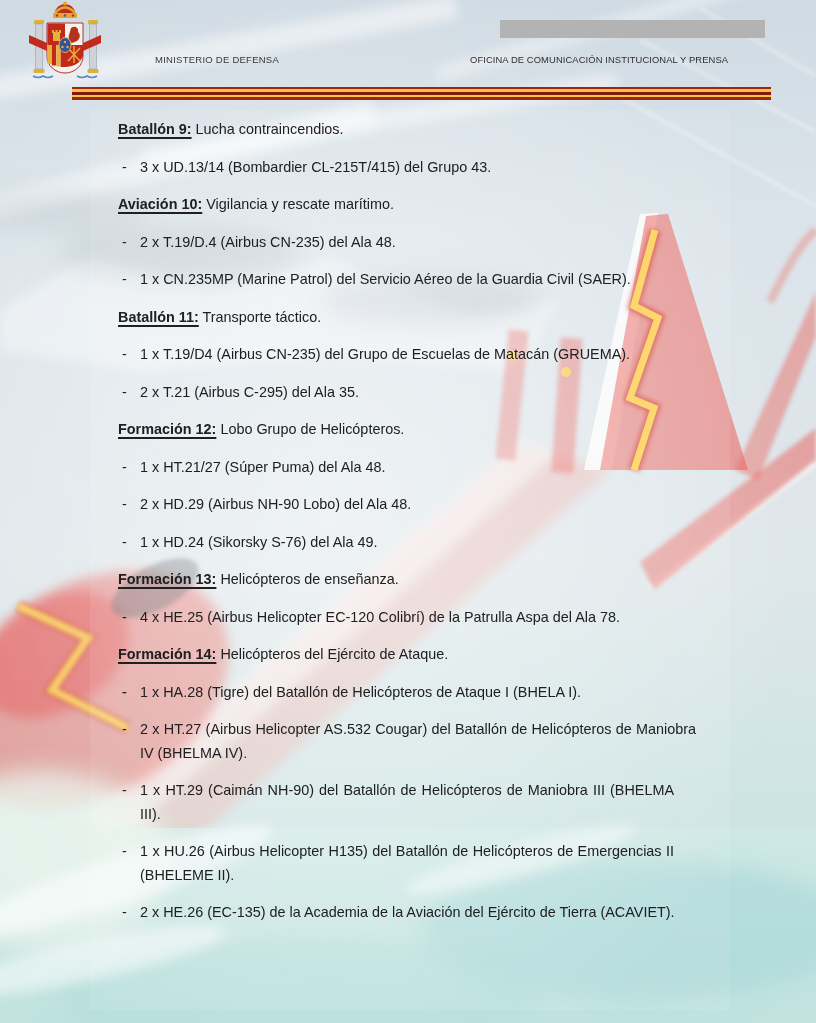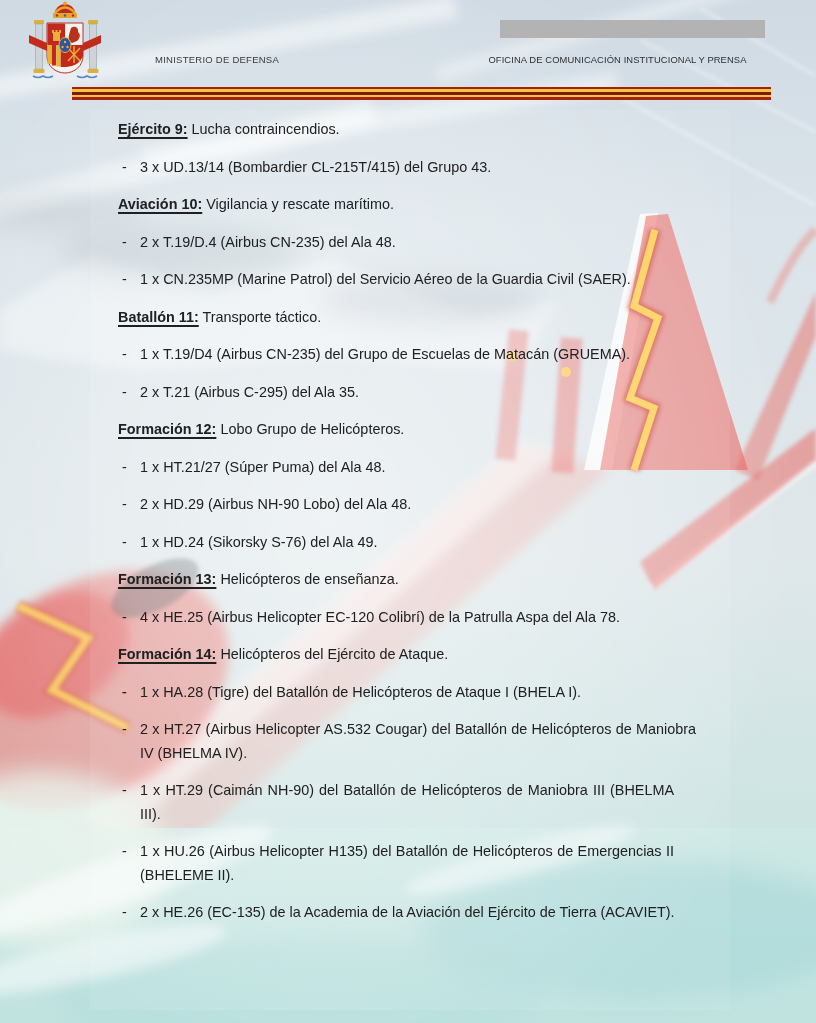--- a/index.html
+++ b/index.html
@@ -19,21 +19,21 @@
     position:absolute; left:115px; top:54px;
     font-size:9.5px; font-weight:normal; letter-spacing:.25px;
     color:var(--ministry_text,#38383a); white-space:nowrap;margin-left:40px;
   }
   .redact {
     position:absolute; left:500px; top:20px; width:265px; height:18px;
     background:var(--redact_gray,#b3b3b3);
   }
   .office {
     position:absolute; left:470px; top:54px; width:295px;
-    text-align:center; font-size:9.4px; letter-spacing:.1px;
+    font-size:9.4px; letter-spacing:.1px;
     color:var(--office_text,#2e2e30); white-space:nowrap;
   }
   .stripe {
     position:absolute; left:72px; top:87px; width:699px; height:13px;
     background:linear-gradient(to bottom,
       var(--stripe_red,#a62014) 0 2.5px,
       var(--stripe_yellow,#f2c63e) 2.5px 5px,
       var(--stripe_dark,#7e1a10) 5px 8px,
       var(--stripe_yellow,#f2c63e) 8px 10.5px,
       var(--stripe_red,#a62014) 10.5px 13px);
@@ -205,21 +205,21 @@
     <circle cx="40.5" cy="46" r="1.2" fill="#e8b23a"></circle>
   </svg>
 
   <div class="ministry">MINISTERIO DE DEFENSA</div>
   <div class="redact"></div>
   <div class="office">OFICINA DE COMUNICACIÓN INSTITUCIONAL Y PRENSA</div>
   <div class="stripe"></div>
 
   <div class="content">
 
-    <p class="h"><span class="hu">Ejército 9:</span> <span class="hd">Lucha contraincendios.</span></p>
+    <p class="h"><span class="hu">Batallón 9:</span> <span class="hd">Lucha contraincendios.</span></p>
     <p class="item"><span class="dash">-</span><span>3 x UD.13/14 (Bombardier CL-215T/415) del Grupo 43.</span></p>
 
     <p class="h"><span class="hu">Aviación 10:</span> <span class="hd">Vigilancia y rescate marítimo.</span></p>
     <p class="item"><span class="dash">-</span><span>2 x T.19/D.4 (Airbus CN-235) del Ala 48.</span></p>
     <p class="item"><span class="dash">-</span><span>1 x CN.235MP (Marine Patrol) del Servicio Aéreo de la Guardia Civil (SAER).</span></p>
 
     <p class="h"><span class="hu">Batallón 11:</span> <span class="hd">Transporte táctico.</span></p>
     <p class="item"><span class="dash">-</span><span>1 x T.19/D4 (Airbus CN-235) del Grupo de Escuelas de Matacán (GRUEMA).</span></p>
     <p class="item"><span class="dash">-</span><span>2 x T.21 (Airbus C-295) del Ala 35.</span></p>
 

